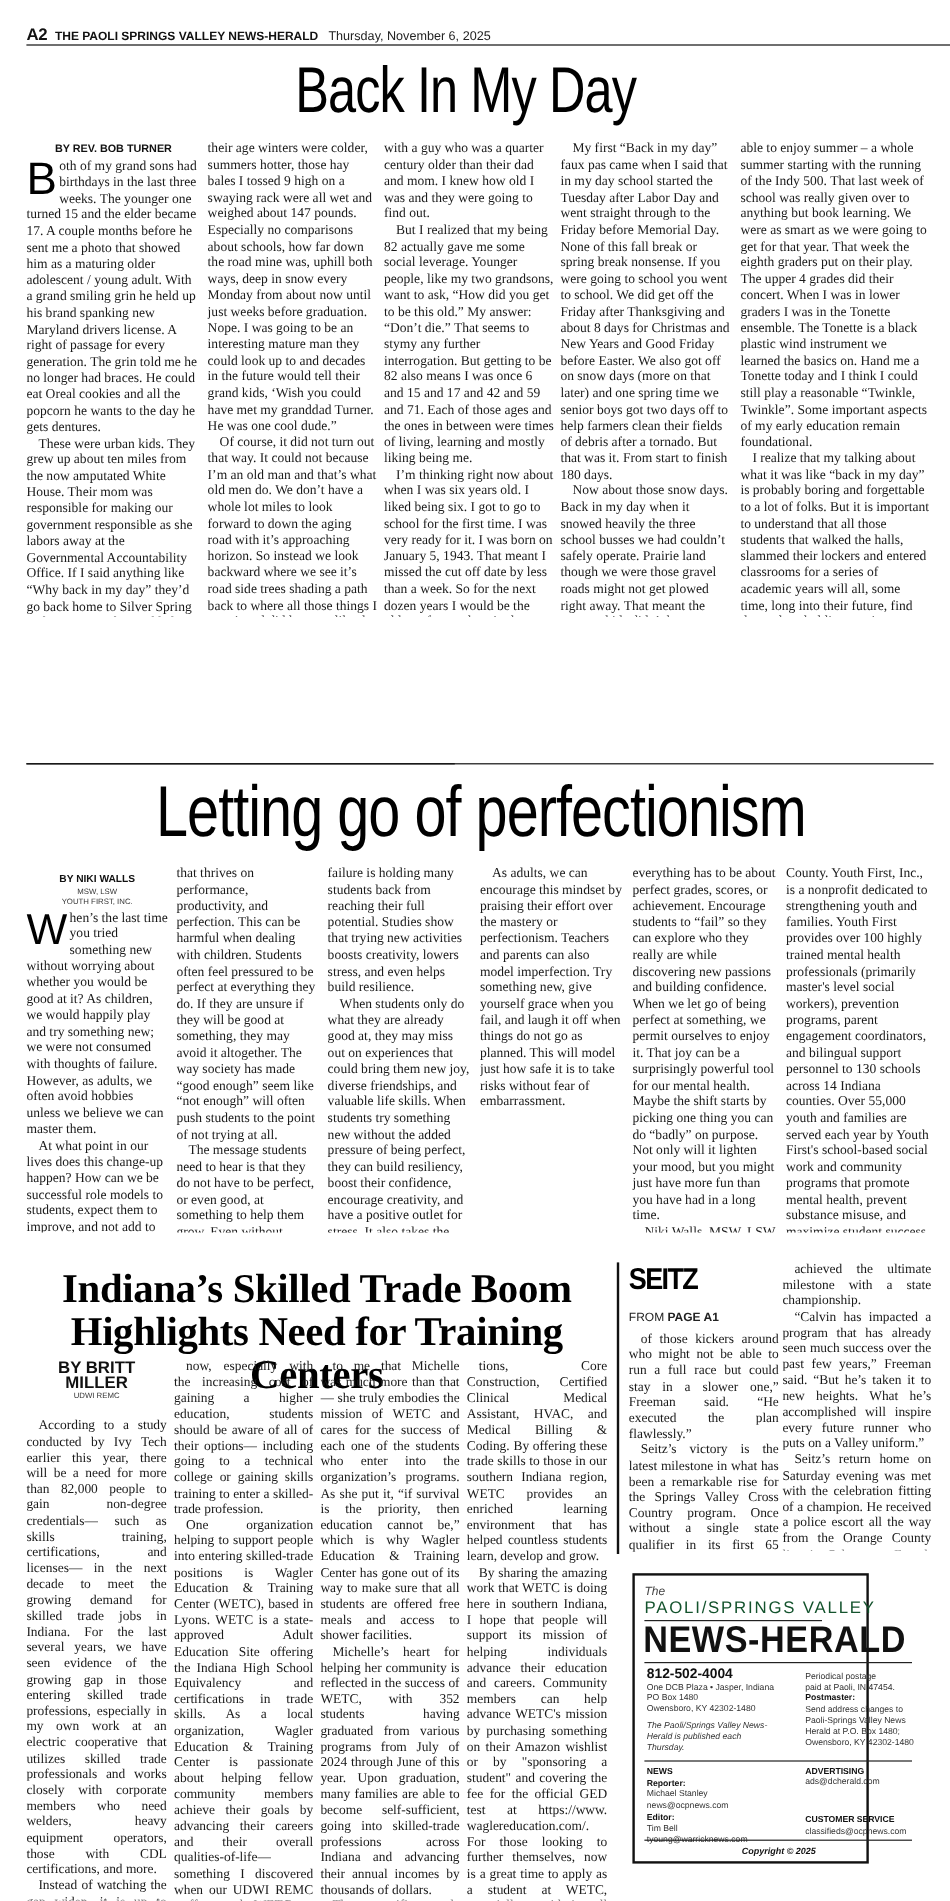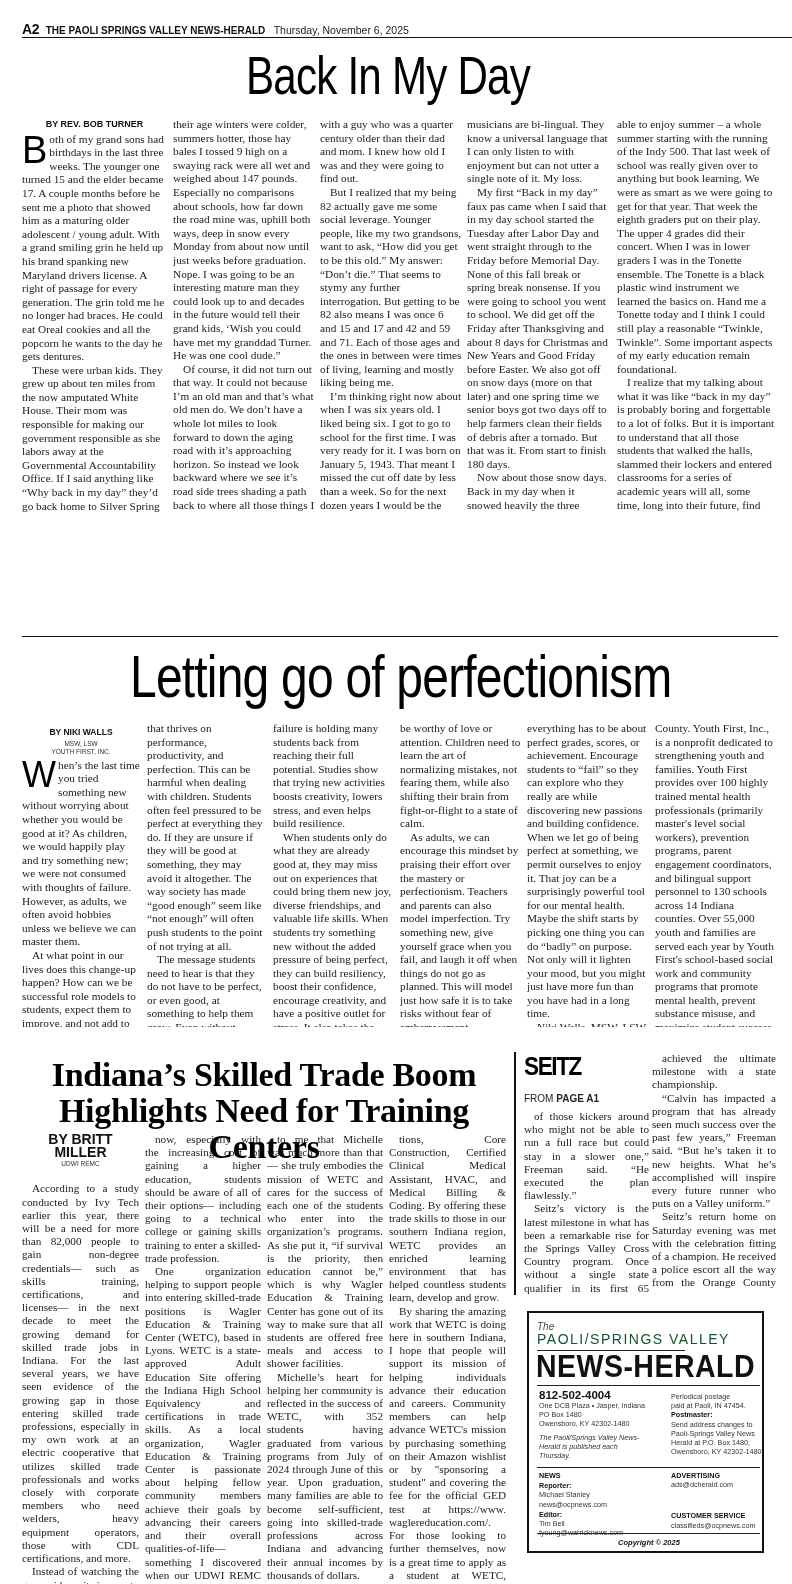--- a/index.html
+++ b/index.html
@@ -31,21 +31,21 @@
   
   .s3 .col { font-size: 11.2px; line-height: 13.2px; text-align: justify; }
   .s3 .col p { text-indent: 10px; }
 
   .headline-serif { position: absolute; font-family: "Liberation Serif", serif; font-weight: 700; color: #000; text-align: center; line-height: 36px; font-size: 34px; letter-spacing: -0.3px; }
 
   .seitz-title { position: absolute; font-family: "Liberation Sans", sans-serif; font-weight: 900; font-size: 25px; letter-spacing: -1.5px; transform: scaleX(0.9); transform-origin: left top; color: #000; }
   .from-page { position: absolute; font-family: "Liberation Sans", sans-serif; font-size: 10px; color: #222; }
   .from-page b { font-weight: 700; }
 
-  .masthead-box { position: absolute; left: 527px; top: 1311px; width: 237px; height: 242px; border: 2.5px solid #111; background: #fff; }
+  .masthead-box { position: absolute; left: 527px; top: 1311px; width: 197px; height: 242px; border: 2.5px solid #111; background: #fff; }
   .mh-the { position: absolute; left: 8px; top: 8px; font-family: "Liberation Sans", sans-serif; font-style: italic; font-size: 10px; color: #444; }
   .mh-paoli { position: absolute; left: 8px; top: 18px; font-family: "Liberation Sans", sans-serif; font-size: 14px; letter-spacing: 1.5px; color: #14532d; white-space: nowrap; }
   .mh-underline { position: absolute; left: 8px; top: 37px; width: 148px; height: 1px; background: #222; }
   .mh-news { position: absolute; left: 7px; top: 36px; font-family: "Liberation Sans", sans-serif; font-weight: 900; font-size: 31px; letter-spacing: 0.5px; color: #111; white-space: nowrap; transform: scaleX(0.92); transform-origin: left top; }
   .mh-hr { position: absolute; left: 8px; width: 223px; height: 1px; background: #222; }
   .mh-small { position: absolute; font-family: "Liberation Sans", sans-serif; font-size: 7.2px; line-height: 9.2px; color: #333; }
   .mh-phone { font-weight: 700; font-size: 11.5px; line-height: 12px; color: #111; }
   .mh-bold { font-weight: 700; color: #111; }
   .mh-ital { font-style: italic; }
   .mh-copyright { position: absolute; left: 0; width: 240px; text-align: center; font-family: "Liberation Sans", sans-serif; font-weight: 700; font-style: italic; font-size: 7.5px; color: #111; }
@@ -71,21 +71,20 @@
   <div class="col" style="left:173px; top:118px; width:142px; height:396px;">
       <p class="noind">their age winters were colder, summers hotter, those hay bales I tossed 9 high on a swaying rack were all wet and weighed about 147 pounds. Especially no comparisons about schools, how far down the road mine was, uphill both ways, deep in snow every Monday from about now until just weeks before graduation. Nope. I was going to be an interesting mature man they could look up to and decades in the future would tell their grand kids, ‘Wish you could have met my granddad Turner. He was one cool dude.”</p>
       <p>Of course, it did not turn out that way. It could not because I’m an old man and that’s what old men do. We don’t have a whole lot miles to look forward to down the aging road with it’s approaching horizon. So instead we look backward where we see it’s road side trees shading a path back to where all those things I mentioned did happen, like the hay bales were heavy but were no match for my mid-teen shoulders. When snowy days meant sleding and sliding. When summers meant swimming in the old gravel pit a mile north of town. When school lessons were taught by people we admired even though Mrs. Sears must have been nighty except she was probably in her early 50s. Yeah, back in my day.</p>
     </div>
   <div class="col" style="left:320px; top:118px; width:142px; height:396px;">
       <p class="noind">with a guy who was a quarter century older than their dad and mom. I knew how old I was and they were going to find out.</p>
       <p>But I realized that my being 82 actually gave me some social leverage. Younger people, like my two grandsons, want to ask, “How did you get to be this old.” My answer: “Don’t die.” That seems to stymy any further interrogation. But getting to be 82 also means I was once 6 and 15 and 17 and 42 and 59 and 71. Each of those ages and the ones in between were times of living, learning and mostly liking being me.</p>
       <p>I’m thinking right now about when I was six years old. I liked being six. I got to go to school for the first time. I was very ready for it. I was born on January 5, 1943. That meant I missed the cut off date by less than a week. So for the next dozen years I would be the oldest of my cohort in the Princeville, Illinois high school class of 1961 and not the youngest in the class of 1960. Eventually, that late starting date gave me some advantages I would not have had if I snuck in under the wire. I’m glad of that. I</p>
     </div>
   <div class="col" style="left:467px; top:118px; width:142px; height:396px;">
-      <p class="noind">musicians are bi-lingual. They know a universal language that I can only listen to with enjoyment but can not utter a single note of it. My loss.</p>
       <p>My first “Back in my day” faux pas came when I said that in my day school started the Tuesday after Labor Day and went straight through to the Friday before Memorial Day. None of this fall break or spring break nonsense. If you were going to school you went to school. We did get off the Friday after Thanksgiving and about 8 days for Christmas and New Years and Good Friday before Easter. We also got off on snow days (more on that later) and one spring time we senior boys got two days off to help farmers clean their fields of debris after a tornado. But that was it. From start to finish 180 days.</p>
       <p>Now about those snow days. Back in my day when it snowed heavily the three school busses we had couldn’t safely operate. Prairie land though we were those gravel roads might not get plowed right away. That meant the country kids didn’t have to go to school because they could not get there. The country kids got snow days off. We townies were expected to tuck our jeans into our galoshes, dress warm and slog it to school. It was only four blocks from my home, but it was the principal of the thing.</p>
     </div>
   <div class="col" style="left:617px; top:118px; width:158px; height:396px;">
       <p class="noind">able to enjoy summer – a whole summer starting with the running of the Indy 500. That last week of school was really given over to anything but book learning. We were as smart as we were going to get for that year. That week the eighth graders put on their play. The upper 4 grades did their concert. When I was in lower graders I was in the Tonette ensemble. The Tonette is a black plastic wind instrument we learned the basics on. Hand me a Tonette today and I think I could still play a reasonable “Twinkle, Twinkle”. Some important aspects of my early education remain foundational.</p>
       <p>I realize that my talking about what it was like “back in my day” is probably boring and forgettable to a lot of folks. But it is important to understand that all those students that walked the halls, slammed their lockers and entered classrooms for a series of academic years will all, some time, long into their future, find themselves holding captive whoever they can trap so they can tell them, “Why back in my day.” I hope they will realize then as I do now that who I am today is a satisfying continuation of what I was and became from “back in my day”.</p>
     </div>
 </section>
 
 <div class="rule" style="left:22px; top:636px; width:357px; height:1px;"></div>
@@ -104,21 +103,20 @@
     </div>
   <div class="col" style="left:147px; top:722px; width:120px; height:305px;">
       <p class="noind">that thrives on performance, productivity, and perfection. This can be harmful when dealing with children. Students often feel pressured to be perfect at everything they do. If they are unsure if they will be good at something, they may avoid it altogether. The way society has made “good enough” seem like “not enough” will often push students to the point of not trying at all.</p>
       <p>The message students need to hear is that they do not have to be perfect, or even good, at something to help them grow. Even without perfection, a hobby, physical activity, or passion can greatly support a student’s mental well-being. The fear of</p>
     </div>
   <div class="col" style="left:273px; top:722px; width:120px; height:305px;">
       <p class="noind">failure is holding many students back from reaching their full potential. Studies show that trying new activities boosts creativity, lowers stress, and even helps build resilience.</p>
       <p>When students only do what they are already good at, they may miss out on experiences that could bring them new joy, diverse friendships, and valuable life skills. When students try something new without the added pressure of being perfect, they can build resiliency, boost their confidence, encourage creativity, and have a positive outlet for stress. It also takes the pressure off for them to feel like they must perform well to</p>
     </div>
   <div class="col" style="left:400px; top:722px; width:122px; height:305px;">
-      <p class="noind">be worthy of love or attention. Children need to learn the art of normalizing mistakes, not fearing them, while also shifting their brain from fight-or-flight to a state of calm.</p>
       <p>As adults, we can encourage this mindset by praising their effort over the mastery or perfectionism. Teachers and parents can also model imperfection. Try something new, give yourself grace when you fail, and laugh it off when things do not go as planned. This will model just how safe it is to take risks without fear of embarrassment.</p>
     </div>
   <div class="col" style="left:527px; top:722px; width:122px; height:305px;">
       <p class="noind">everything has to be about perfect grades, scores, or achievement. Encourage students to “fail” so they can explore who they really are while discovering new passions and building confidence. When we let go of being perfect at something, we permit ourselves to enjoy it. That joy can be a surprisingly powerful tool for our mental health. Maybe the shift starts by picking one thing you can do “badly” on purpose. Not only will it lighten your mood, but you might just have more fun than you have had in a long time.</p>
       <p>Niki Walls, MSW, LSW, is a Youth First Mental Health Professional at Bell Intermediate Academy in Morgan</p>
     </div>
   <div class="col" style="left:655px; top:722px; width:122px; height:305px;">
       <p class="noind">County. Youth First, Inc., is a nonprofit dedicated to strengthening youth and families. Youth First provides over 100 highly trained mental health professionals (primarily master's level social workers), prevention programs, parent engagement coordinators, and bilingual support personnel to 130 schools across 14 Indiana counties. Over 55,000 youth and families are served each year by Youth First's school-based social work and community programs that promote mental health, prevent substance misuse, and maximize student success. To learn more about Youth First, visit youthfirstinc.org or call 812-421-8336.</p>
     </div>
 </section>

